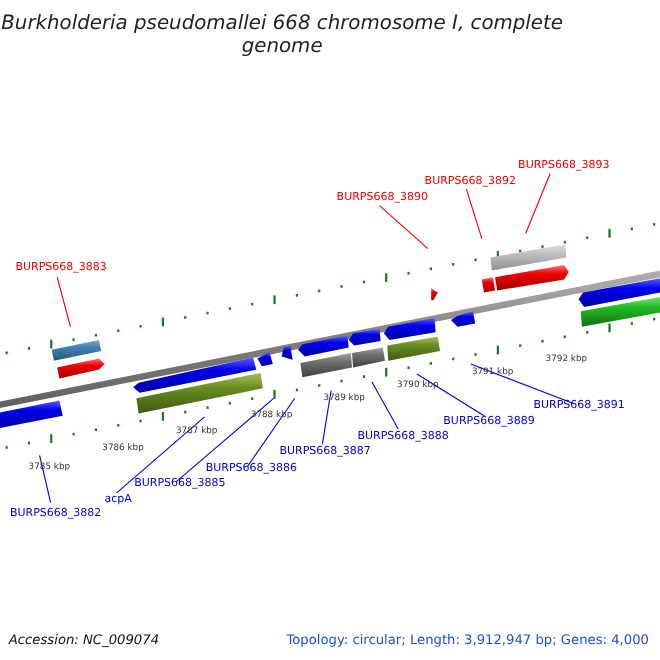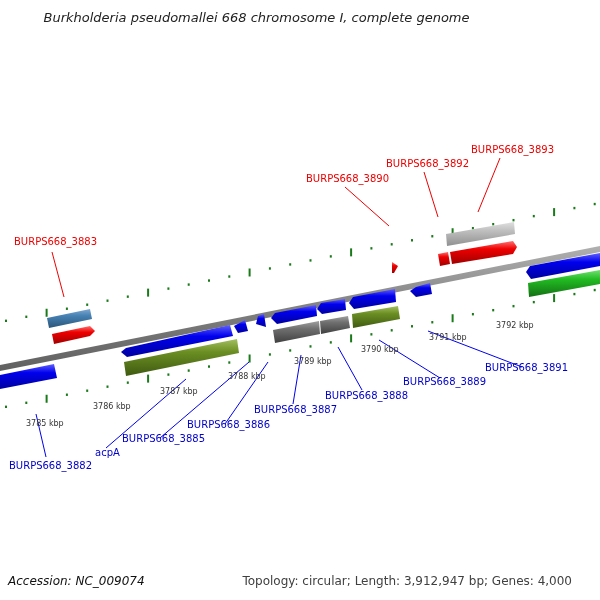--- a/index.html
+++ b/index.html
@@ -1,19 +1,19 @@
 <!DOCTYPE html>
 <html><head>
 <meta charset="utf-8">
 <style>
   html, body { margin: 0; padding: 0; background: #ffffff; }
   body { width: 600px; height: 600px; position: relative; overflow: hidden; font-family: "DejaVu Sans", sans-serif; }
-  #title { position: absolute; top: 10px; left: 0; width: 513px; text-align: center; font-style: italic; font-size: 13px; color: #222; }
+  #title { position: absolute; top: 10px; left: 0; width: 513px; text-align: center; font-style: italic; font-size: 18px; color: #222; }
   #accession { position: absolute; top: 574px; left: 8px; font-size: 12px; color: #111; font-style: italic; }
-  #topology { position: absolute; top: 574px; right: 28px; font-size: 12px; color: #404040; }
+  #topology { position: absolute; top: 574px; right: 10px; font-size: 12px; color: #1d4ed8; }
   svg { position: absolute; left: 0; top: 0; }
   .tick-label { font-family: "DejaVu Sans", sans-serif; font-size: 8px; fill: #333; }
   .gene-label { font-family: "DejaVu Sans", sans-serif; font-size: 10px; }
 </style>
 </head>
 <body>
 
 <div id="title">Burkholderia pseudomallei 668 chromosome I, complete genome</div>
 
 <svg width="600" height="600" viewBox="0 0 600 600">

